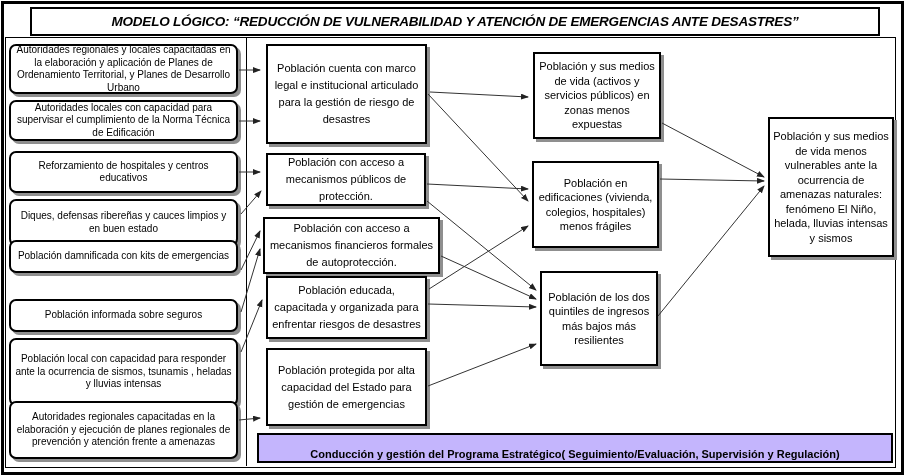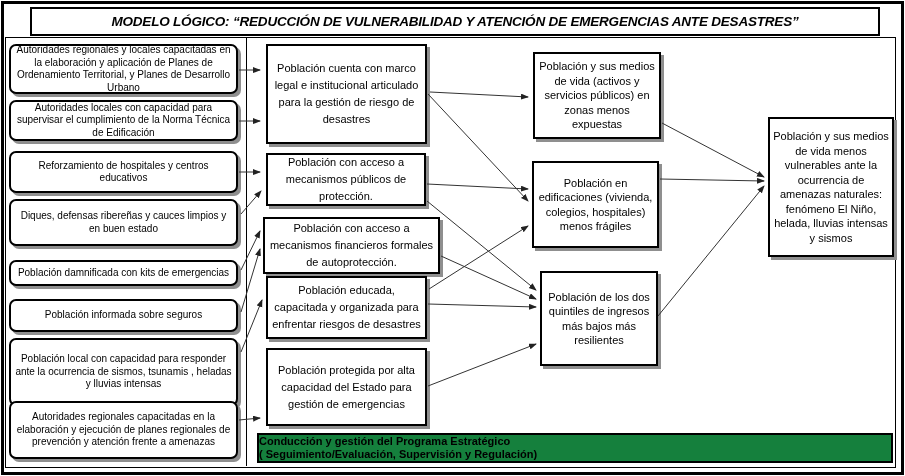--- a/index.html
+++ b/index.html
@@ -18,41 +18,41 @@
   .bx{
     position:absolute;border:2px solid #000;background:#fff;box-sizing:border-box;
     display:flex;align-items:center;justify-content:center;text-align:center;
     padding:1px 3px;box-shadow:3px 3px 0 #8f8f8f;
   }
   .left{left:9px;width:229px;font-size:10px;line-height:12.5px;border-radius:7px;}
   .mid{font-size:11px;line-height:17px;}
   .res{font-size:11px;line-height:14.5px;}
   .mgmt{
     position:absolute;left:257px;top:433px;width:636px;height:30px;border:2px solid #000;
-    box-sizing:border-box;display:flex;flex-direction:column;align-items:flex-start;justify-content:center;
-    font-weight:bold;font-size:11px;line-height:13px;background:#15803d;
+    box-sizing:border-box;display:flex;flex-direction:row;align-items:flex-end;justify-content:center;
+    font-weight:bold;font-size:11px;line-height:13px;background:#c4b5fd;
   }
   svg.arrows{position:absolute;left:0;top:0;pointer-events:none;}
 </style>
 </head>
 <body>
 
 <div class="canvas">
 
   <div class="outer-frame"></div>
   <div class="inner-frame"></div>
   <div class="left-divider"></div>
 
   <div class="title">MODELO LÓGICO:  “REDUCCIÓN DE VULNERABILIDAD Y ATENCIÓN DE EMERGENCIAS ANTE DESASTRES”</div>
 
   <div class="bx left" style="top:44px;height:50px">Autoridades regionales y locales capacitadas en la elaboración y aplicación de Planes de Ordenamiento Territorial, y Planes de Desarrollo Urbano</div>
   <div class="bx left" style="top:100px;height:41px">Autoridades locales con capacidad para supervisar el cumplimiento de la Norma Técnica de Edificación</div>
   <div class="bx left" style="top:151px;height:42px">Reforzamiento de hospitales y centros educativos</div>
   <div class="bx left" style="top:199px;height:47px">Diques, defensas ribereñas y cauces limpios y en buen estado</div>
-  <div class="bx left" style="top:260px;height:26px">Población damnificada con kits de emergencias</div>
+  <div class="bx left" style="top:240px;height:33px">Población damnificada con kits de emergencias</div>
   <div class="bx left" style="top:299px;height:33px">Población informada sobre seguros</div>
   <div class="bx left" style="top:338px;height:68px">Población local con capacidad para responder ante la ocurrencia de sismos, tsunamis , heladas y lluvias intensas</div>
   <div class="bx left" style="top:401px;height:58px">Autoridades regionales capacitadas en la elaboración y ejecución de planes regionales de prevención y atención frente a amenazas</div>
 
   <div class="bx mid" style="left:266px;top:44px;width:161px;height:100px">Población cuenta con marco legal e institucional articulado para la gestión de riesgo de desastres</div>
   <div class="bx mid" style="left:266px;top:153px;width:160px;height:53px">Población con acceso a mecanismos públicos de protección.</div>
   <div class="bx mid" style="left:263px;top:217px;width:177px;height:57px">Población con acceso a mecanismos financieros formales de autoprotección.</div>
   <div class="bx mid" style="left:266px;top:276px;width:161px;height:63px">Población educada, capacitada y organizada para enfrentar riesgos de desastres</div>
   <div class="bx mid" style="left:266px;top:348px;width:161px;height:78px">Población protegida por alta capacidad del Estado para gestión de emergencias</div>
 

